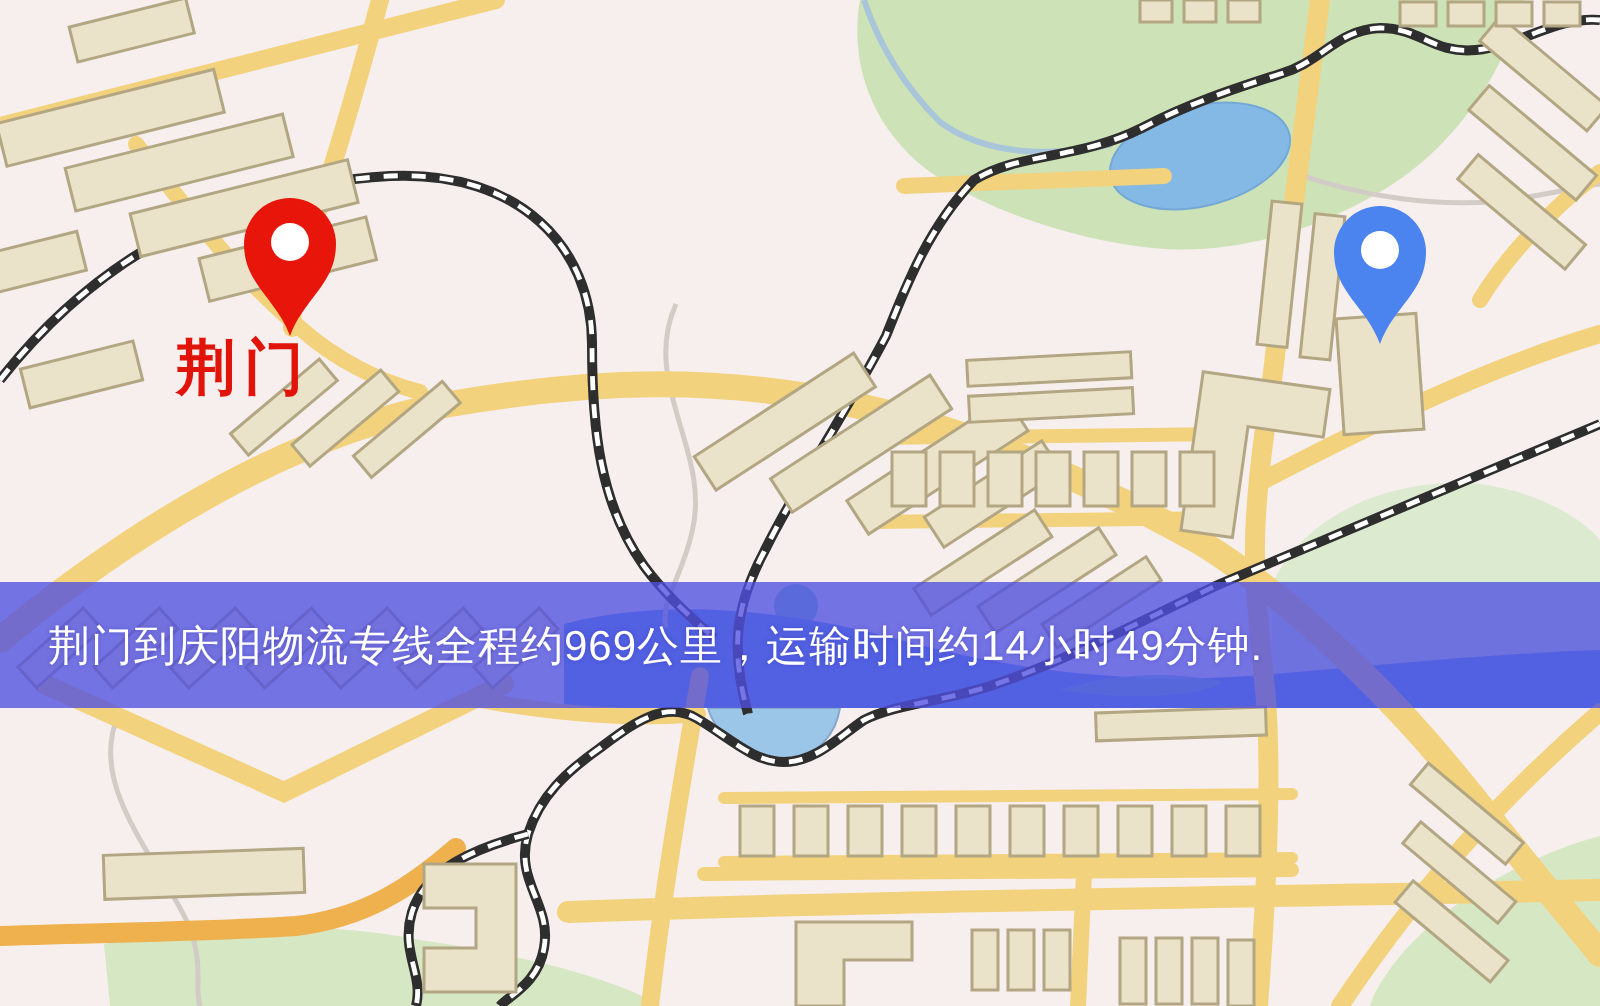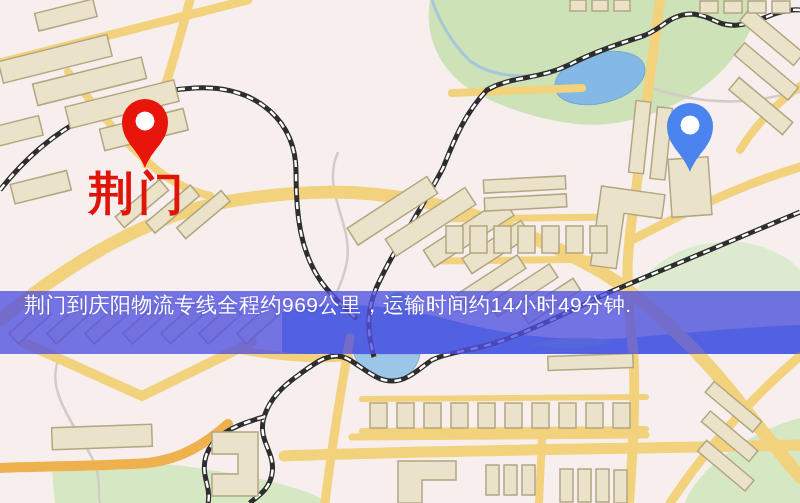--- a/index.html
+++ b/index.html
@@ -6,30 +6,30 @@
   .stage{
     position:relative;width:800px;height:503px;overflow:hidden;
     font-family:"Liberation Sans","DejaVu Sans",sans-serif;
     background:#f7efee;
   }
   .map-svg{position:absolute;left:0;top:0;}
   .info-banner{
     position:absolute;left:0;top:291px;width:800px;height:63px;
     background:var(--banner-bg,rgba(80,80,226,0.78));
     color:var(--banner-text,#fff);
-    display:flex;
+    display:flex;align-items:center;
     font-size:21px;letter-spacing:0.5px;white-space:nowrap;
     padding-left:24px;box-sizing:border-box;
     text-shadow:0 0 2px rgba(40,40,160,0.35);
   }
   .pin{position:absolute;width:60px;height:80px;}
   .pin-origin{left:115px;top:94px;}
   .pin-dest{left:660px;top:98px;}
   .place-label{
-    position:absolute;font-weight:700;font-size:46px;letter-spacing:4px;
+    position:absolute;font-weight:700;font-size:30px;letter-spacing:4px;
     line-height:1;white-space:nowrap;
   }
   .label-origin{left:88px;top:170px;color:var(--origin-label,#e01408);}
   .label-dest{left:636px;top:178px;color:var(--destination-label,#2232d2);}
 </style>
 </head>
 <body>
 
 <div class="stage">
 

